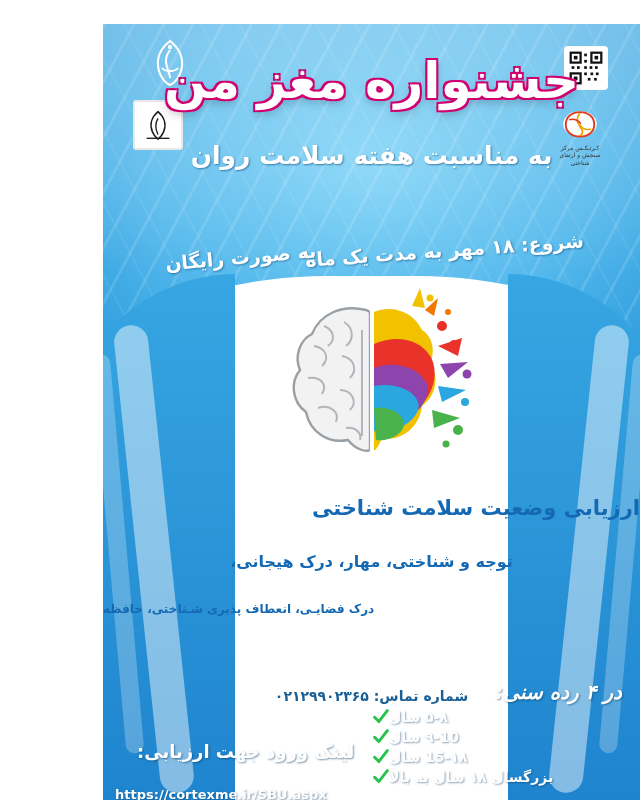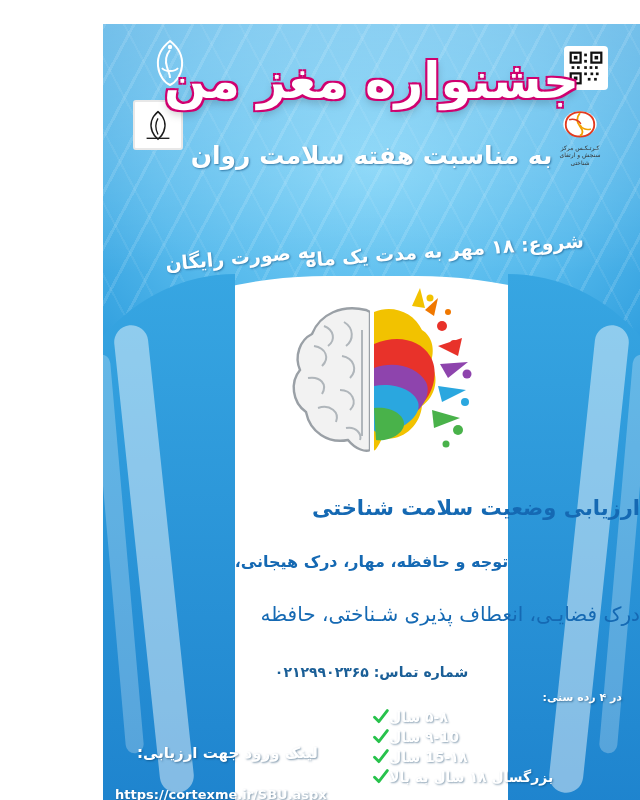--- a/index.html
+++ b/index.html
@@ -105,46 +105,46 @@
   
   .h-eval{
     position:absolute;top:472px;right:0;left:0;text-align:right;
     font-size:21px;font-weight:bold;color:#1569b3;
   }
   .line-a{
     position:absolute;top:528px;right:0;left:0;text-align:center;
     font-size:16px;font-weight:bold;color:#1569b3;
   }
   .line-b{
-    position:absolute;top:578px;right:0;left:0;text-align:right;
-    font-size:20px;font-weight:normal;color:#1569b3;
+    position:absolute;top:578px;right:0;left:0;text-align:left;
+    font-size:12px;font-weight:bold;color:#1569b3;
   }
   .phone{
-    position:absolute;top:640px;right:0;left:0;text-align:center;
+    position:absolute;top:664px;right:0;left:0;text-align:center;
     font-size:14px;font-weight:bold;color:#1b5f97;
   }
 
   
   .ages{
     position:absolute;right:18px;bottom:36px;width:250px;text-align:right;color:#ffffff;
   }
-  .ages .ages-title{font-size:11px;font-weight:bold;margin-bottom:4px;text-shadow:1px 1px 2px rgba(0,50,90,.5);}
+  .ages .ages-title{font-size:20px;font-weight:bold;margin-bottom:4px;text-shadow:1px 1px 2px rgba(0,50,90,.5);font-style:italic;}
   .ages ul{list-style:none;margin:0;padding:0;}
   .ages li{
     display:flex;align-items:center;justify-content:flex-start;
     flex-direction:row-reverse;
     gap:0;font-size:14px;font-weight:bold;margin:3px 0;
     text-shadow:1px 1px 2px rgba(0,50,90,.45);
   }
   .tick{width:17px;height:17px;flex:0 0 17px;display:inline-block;}
 
   
   .linktitle{
     position:absolute;left:34px;bottom:62px;
-    font-size:15px;font-weight:bold;color:#ffffff;
+    font-size:18px;font-weight:bold;color:#ffffff;
     text-shadow:1px 1px 2px rgba(0,50,90,.5);
   }
   .linkurl{
     position:absolute;left:12px;bottom:22px;
     font-size:13px;font-weight:bold;color:#ffffff;
     direction:ltr;
     text-shadow:1px 1px 2px rgba(0,50,90,.5);
   }
 </style>
 </head>
@@ -262,21 +262,21 @@
         <path d="M112 58 C136 48 158 54 168 70 C176 82 174 104 160 118 C150 130 128 140 112 136 Z" fill="#e8322a"></path>
         <path d="M112 82 C134 74 156 82 164 96 C170 108 160 126 142 134 C130 140 118 140 112 136 Z" fill="#8e44ad"></path>
         <path d="M112 100 C132 96 152 104 156 116 C160 128 144 142 126 146 C118 148 112 146 112 144 Z" fill="#2aa7df"></path>
         <path d="M112 122 C128 120 142 128 142 138 C142 148 126 156 114 154 Z" fill="#49b24a"></path>
         <path d="M108 22 L112 22 L112 166 L108 166 Z" fill="#ffffff"></path>
       </g>
     </svg>
   </div>
 
   <div class="h-eval">ارزیابی وضعیت سلامت شناختی</div>
-  <div class="line-a">توجه و حافظه، مهار، درک هیجانی،</div>
+  <div class="line-a">توجه و شناختی، مهار، درک هیجانی،</div>
   <div class="line-b">درک فضایـی، انعطاف پذیری شـناختی، حافظه</div>
   <div class="phone">شماره تماس: ۰۲۱۲۹۹۰۲۳۶۵</div>
 
   <div class="ages">
     <div class="ages-title">در ۴ رده سنی:</div>
     <ul>
       <li>
         <span class="tick">
           <svg viewBox="0 0 20 20" width="17" height="17">
               <path d="M3 11 L8 16 L18 3" fill="none" stroke="#27c24c" stroke-width="3.4" stroke-linecap="round" stroke-linejoin="round"></path>

